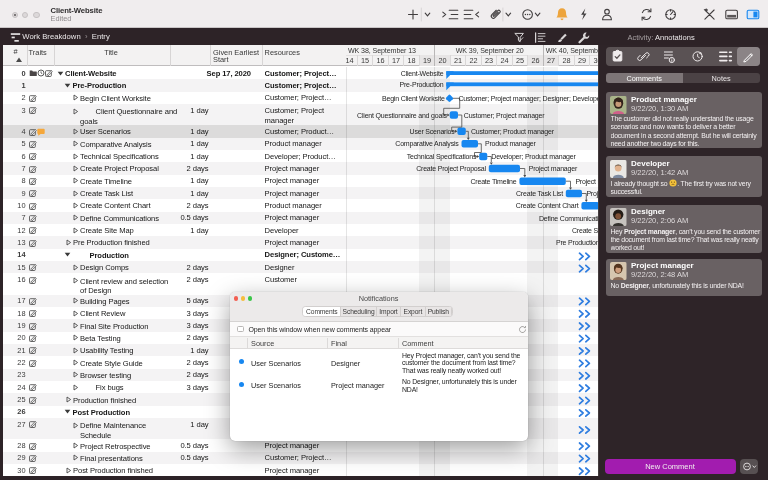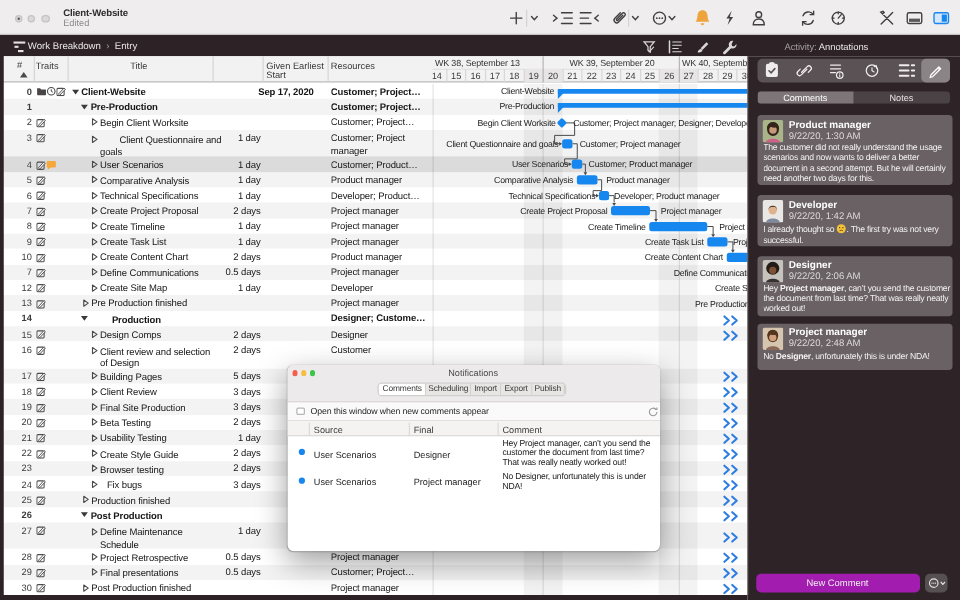--- a/index.html
+++ b/index.html
@@ -500,21 +500,21 @@
       <span style="padding-top:1px;">Browser testing</span>
     </div>
 <div class="abs" style="left:170px;top:301.82px;width:38.5px;height:12.34px;display:flex;align-items:center;justify-content:flex-end;font-size:7.6px;letter-spacing:-0.08px;color:#161616;">2 days</div>
 <div class="abs" style="left:0;top:314.16px;width:25.5px;height:12.34px;display:flex;align-items:center;justify-content:flex-end;font-size:7.4px;color:#3b3b3b;font-weight:normal;">24</div>
 <div class="abs" style="left:0;top:314.16px;height:12.34px;">
       <svg class="abs" style="left:29.0px;top:50%;margin-top:-3.8px;" width="8" height="8" viewBox="0 0 8 8">
         <rect x="0.5" y="1.7" width="5.8" height="5.8" rx="0.9" fill="none" stroke="#4c4c4c" stroke-width="0.85"></rect>
         <path d="M1.7 6.3 L6.2 1.4 L7.3 2.4 L2.8 7.2 Z" fill="#fafafa" stroke="#4c4c4c" stroke-width="0.75" stroke-linejoin="round"></path>
       </svg>
     </div>
-<div class="abs" style="left:71.5px;top:314.16px;height:12.34px;display:flex;align-items:center;gap:7px;font-size:7.6px;letter-spacing:-0.08px;color:#161616;font-weight:normal;white-space:nowrap;">
+<div class="abs" style="left:71.5px;top:314.16px;height:12.34px;display:flex;align-items:center;gap:17px;font-size:7.6px;letter-spacing:-0.08px;color:#161616;font-weight:normal;white-space:nowrap;">
       <svg width="7" height="7" viewBox="0 0 7 7" style="flex:none;">
         <path d="M2 1 L5.6 3.5 L2 6 Z" fill="none" stroke="#4a4a4a" stroke-width="0.9" stroke-linejoin="round"></path>
       </svg>
       <span style="padding-top:1px;">Fix bugs</span>
     </div>
 <div class="abs" style="left:170px;top:314.16px;width:38.5px;height:12.34px;display:flex;align-items:center;justify-content:flex-end;font-size:7.6px;letter-spacing:-0.08px;color:#161616;">3 days</div>
 <div class="abs" style="left:0;top:326.50px;width:25.5px;height:12.34px;display:flex;align-items:center;justify-content:flex-end;font-size:7.4px;color:#3b3b3b;font-weight:normal;">25</div>
 <div class="abs" style="left:0;top:326.50px;height:12.34px;">
       <svg class="abs" style="left:29.0px;top:50%;margin-top:-3.8px;" width="8" height="8" viewBox="0 0 8 8">
         <rect x="0.5" y="1.7" width="5.8" height="5.8" rx="0.9" fill="none" stroke="#4c4c4c" stroke-width="0.85"></rect>

